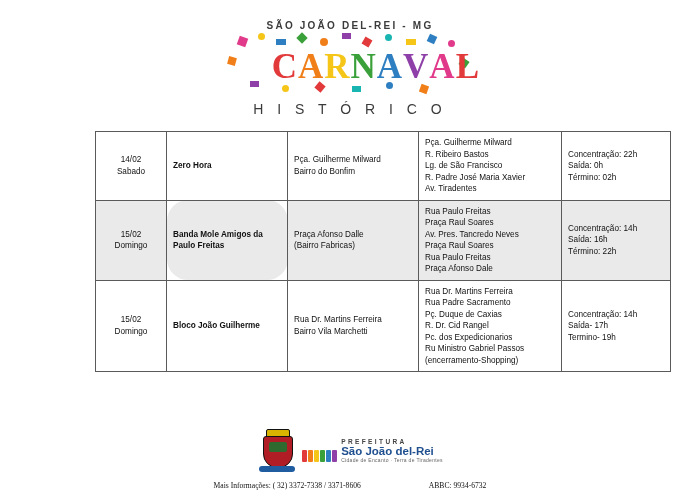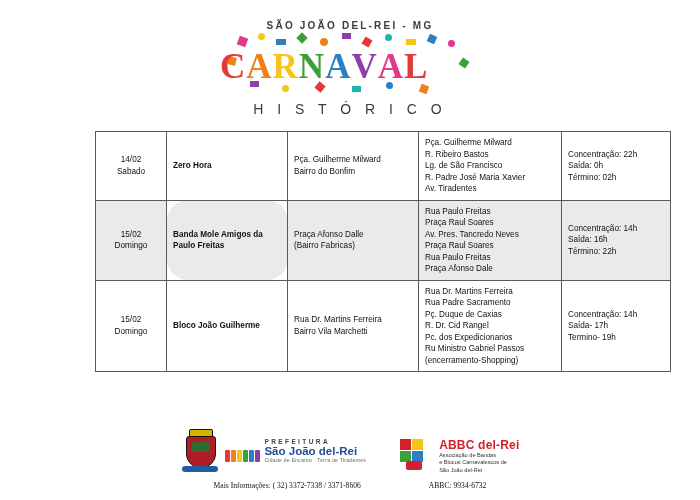--- a/index.html
+++ b/index.html
@@ -43,21 +43,21 @@
   }
   .carnaval-word {
     position: absolute;
     left: 0;
     top: 14px;
     width: 260px;
     font-size: 35px;
     font-weight: bold;
     letter-spacing: 1px;
     font-family: "Liberation Serif", serif;
-    text-align: left;
+    text-align: right;
     line-height: 40px;
   }
   .carnaval-word span {
     display: inline-block;
   }
   .header-sub {
     font-size: 14px;
     letter-spacing: 5px;
     color: #3b3b3b;
     margin-top: 2px;
@@ -380,34 +380,19 @@
           <i style="background:#8e3fa8"></i>
         </div>
         <div class="pref-text">
           <div class="pref-top">PREFEITURA</div>
           <div class="pref-main">São João del-Rei</div>
           <div class="pref-sub">Cidade de Encanto · Terra de Tiradentes</div>
         </div>
       </div>
     </div>
 
-    <div class="logo-block">
-      <div class="abbc-mark">
-        <span class="sq" style="left:0;top:0;background:#d4202a"></span>
-        <span class="sq" style="left:12px;top:0;background:#f5c518"></span>
-        <span class="sq" style="left:0;top:12px;background:#3aa03a"></span>
-        <span class="sq" style="left:12px;top:12px;background:#2e7fc1"></span>
-        <span class="sq" style="left:6px;top:22px;background:#d4202a;width:16px;height:9px;border-radius:2px"></span>
-      </div>
-      <div class="abbc-text">
-        <div class="abbc-title">ABBC del-Rei</div>
-        <div class="abbc-desc">Associação de Bandas</div>
-        <div class="abbc-desc">e Blocos Carnavalescos de</div>
-        <div class="abbc-desc">São João del-Rei</div>
-      </div>
-    </div>
   </div>
 
   <div class="contact-row">
     <span>Mais Informações: ( 32) 3372-7338 / 3371-8606</span>
     <span>ABBC: 9934-6732</span>
   </div>
 </div>
 
 </body></html>

